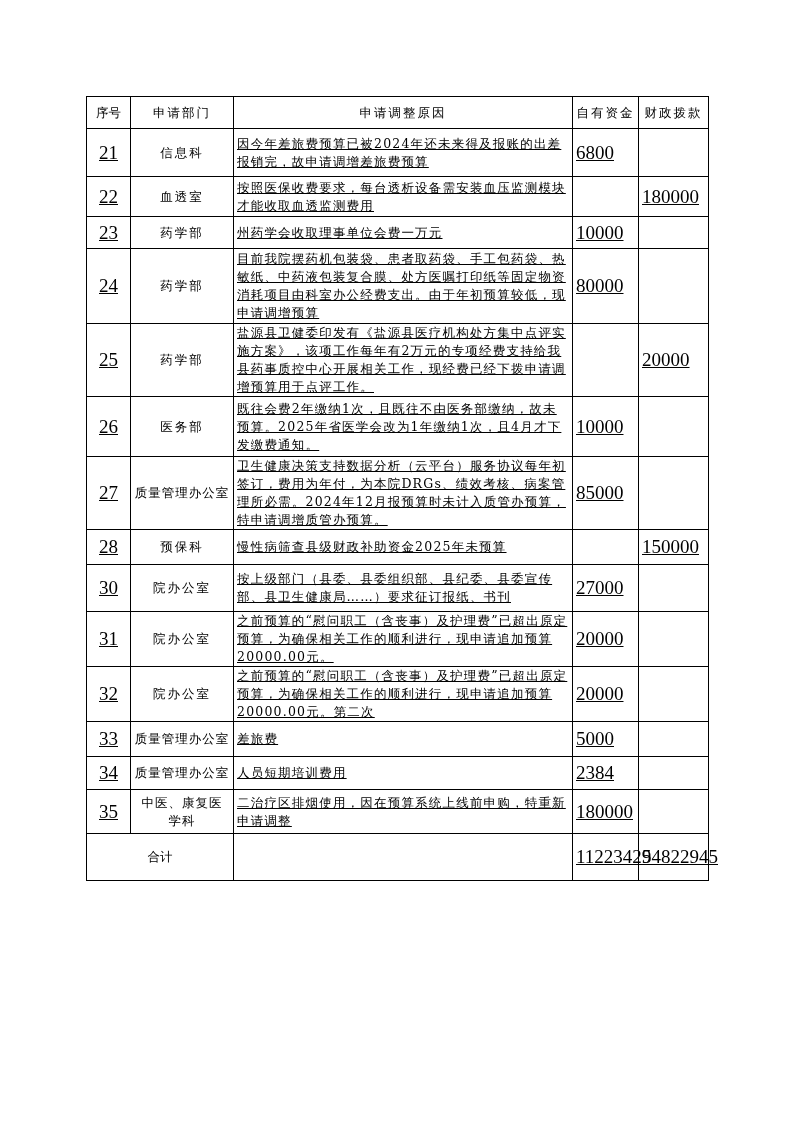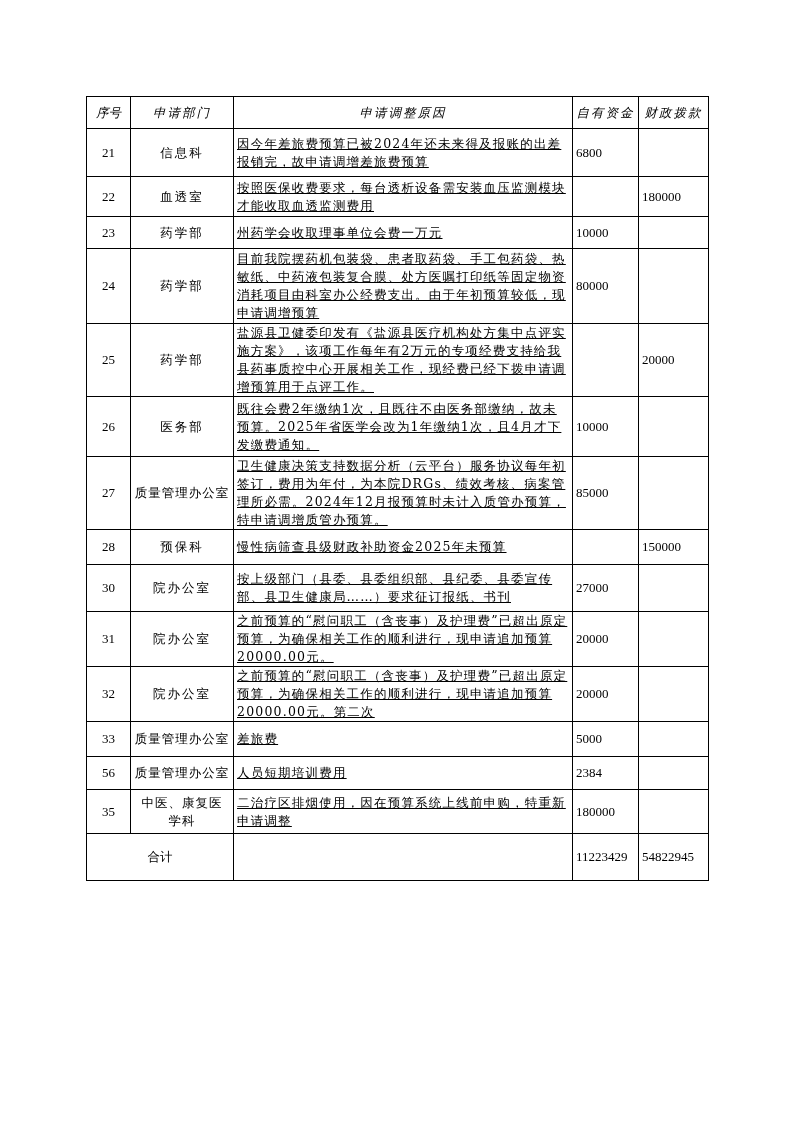--- a/index.html
+++ b/index.html
@@ -12,22 +12,22 @@
   }
   table.budget td, table.budget th {
     border: 1.6px solid #000; padding: 0 3px; line-height: 18px;
     font-weight: normal; vertical-align: middle;
   }
   .c-no { text-align: center; letter-spacing: 0; }
   .c-dept { text-align: center; letter-spacing: 2px; }
   .c-reason { text-align: left; letter-spacing: 1.2px; text-decoration: underline; }
   .c-num { text-align: left; padding-left: 1px; margin-top: 28px; }
   th { text-align: center; letter-spacing: 2px; }
-  .num { font-family: "Liberation Serif", "DejaVu Serif", serif; font-size: 13px; letter-spacing: 0; }
-  tr.head { height: 32px; font-style: italic; }
+  .num { font-family: "Liberation Serif", "DejaVu Serif", serif; font-size: 19px; letter-spacing: 0; text-decoration: underline; }
+  tr.head { height: 32px; }
 </style>
 </head>
 <body>
 
 <table class="budget">
   <colgroup>
     <col style="width:44px">
     <col style="width:103px">
     <col style="width:339px">
     <col style="width:66px">
@@ -121,21 +121,21 @@
       <td class="c-num num"></td>
     </tr>
     <tr style="height:35px">
       <td class="c-no num">33</td>
       <td class="c-dept" style="letter-spacing:1px;padding:0 1px">质量管理办公室</td>
       <td class="c-reason">差旅费</td>
       <td class="c-num num">5000</td>
       <td class="c-num num"></td>
     </tr>
     <tr style="height:33px">
-      <td class="c-no num">56</td>
+      <td class="c-no num">34</td>
       <td class="c-dept" style="letter-spacing:1px;padding:0 1px">质量管理办公室</td>
       <td class="c-reason">人员短期培训费用</td>
       <td class="c-num num">2384</td>
       <td class="c-num num"></td>
     </tr>
     <tr style="height:44px">
       <td class="c-no num">35</td>
       <td class="c-dept" style="letter-spacing:1px;padding:0 5px">中医、康复医学科</td>
       <td class="c-reason">二治疗区排烟使用，因在预算系统上线前申购，特重新申请调整</td>
       <td class="c-num num">180000</td>

